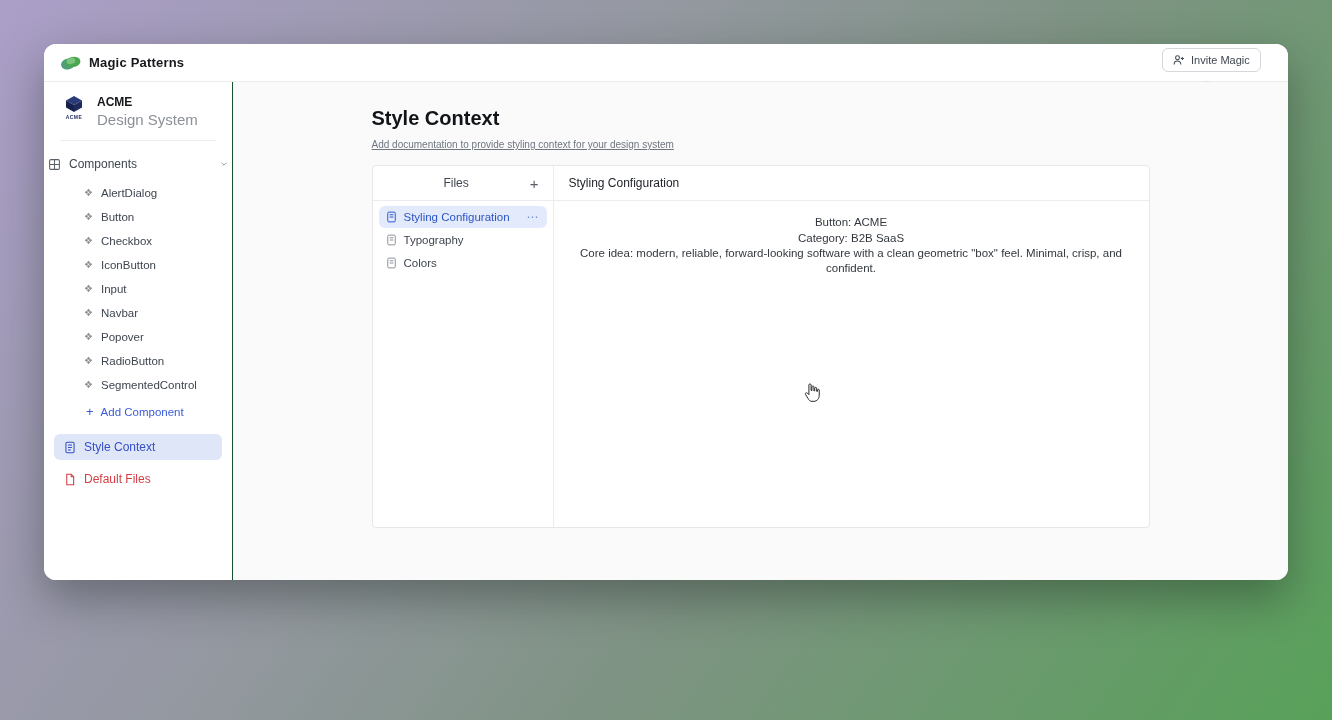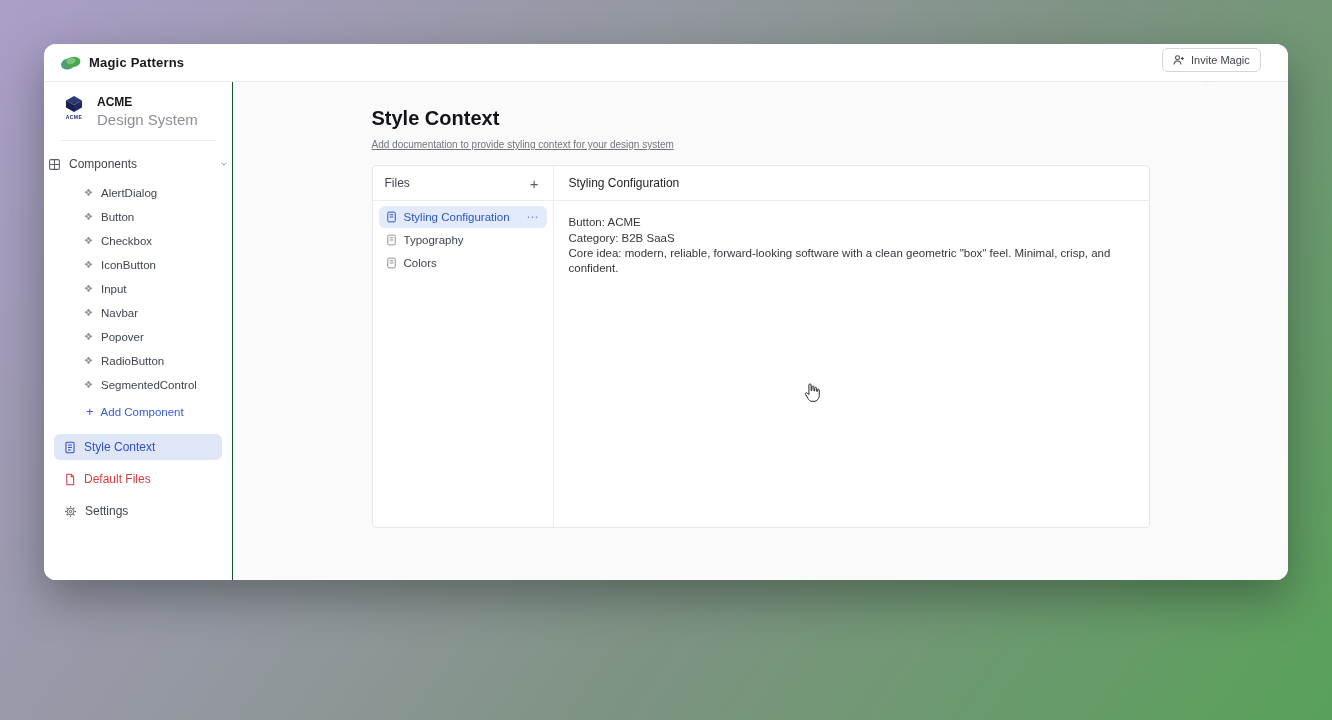--- a/index.html
+++ b/index.html
@@ -60,21 +60,21 @@
   }
   .sb-nav-item.active{background:#dfe6f8;color:#3450c4;font-weight:500;}
   .sb-nav-item.danger{color:#d23f44;}
   
   .main{flex:1;background:#fafafa;min-width:0;overflow:hidden;}
   .main-inner{width:778px;margin:0 auto;padding-top:25px;}
   .page-title{font-size:20px;font-weight:700;color:#111418;margin:0;}
   .page-sub{font-size:10px;color:#6f7680;margin-top:9px;text-decoration:underline;}
   .panel{
     margin-top:15px;height:361px;background:#fff;border:1px solid #e7e7e9;border-radius:4px;
-    display:flex;position:relative;
+    display:flex;position:relative;text-align:center;
   }
   .files-col{width:180px;flex:0 0 180px;border-right:1px solid #ececee;display:flex;flex-direction:column;}
   .col-head{
     height:34px;flex:0 0 34px;display:flex;align-items:center;
     padding:0 12px;border-bottom:1px solid #ececee;font-size:12px;color:#3f4650;
   }
   .files-head-label{flex:1;}
   .plus-btn{font-size:15px;color:#5a6068;cursor:pointer;line-height:1;padding:0 2px;}
   .file-list{padding:5px 6px;}
   .file-item{
@@ -232,39 +232,20 @@
           <span>Style Context</span>
         </div>
         <div class="sb-nav-item danger">
           <span class="icon">
             <svg width="12" height="13" viewBox="0 0 14 16" fill="none" stroke="#d23f44" stroke-width="1.3">
               <path d="M3 1.5 H8.5 L11.5 4.5 V14.5 H3 Z"></path>
               <path d="M8.5 1.5 V4.5 H11.5"></path>
             </svg>
           </span>
           <span>Default Files</span>
-        </div>
-        <div class="sb-nav-item">
-          <span class="icon">
-            <svg width="13" height="13" viewBox="0 0 20 20" fill="none" stroke="#5a6068" stroke-width="1.5">
-              <circle cx="10" cy="10" r="5"></circle>
-              <circle cx="10" cy="10" r="1.8"></circle>
-              <g stroke-width="1.7">
-                <line x1="10" y1="1.5" x2="10" y2="4"></line>
-                <line x1="10" y1="16" x2="10" y2="18.5"></line>
-                <line x1="1.5" y1="10" x2="4" y2="10"></line>
-                <line x1="16" y1="10" x2="18.5" y2="10"></line>
-                <line x1="4" y1="4" x2="5.8" y2="5.8"></line>
-                <line x1="14.2" y1="14.2" x2="16" y2="16"></line>
-                <line x1="4" y1="16" x2="5.8" y2="14.2"></line>
-                <line x1="14.2" y1="5.8" x2="16" y2="4"></line>
-              </g>
-            </svg>
-          </span>
-          <span>Settings</span>
         </div>
       </div>
     </div>
 
     <div class="main">
       <div class="main-inner">
         <h1 class="page-title">Style Context</h1>
         <div class="page-sub">Add documentation to provide styling context for your design system</div>
 
         <div class="panel">

